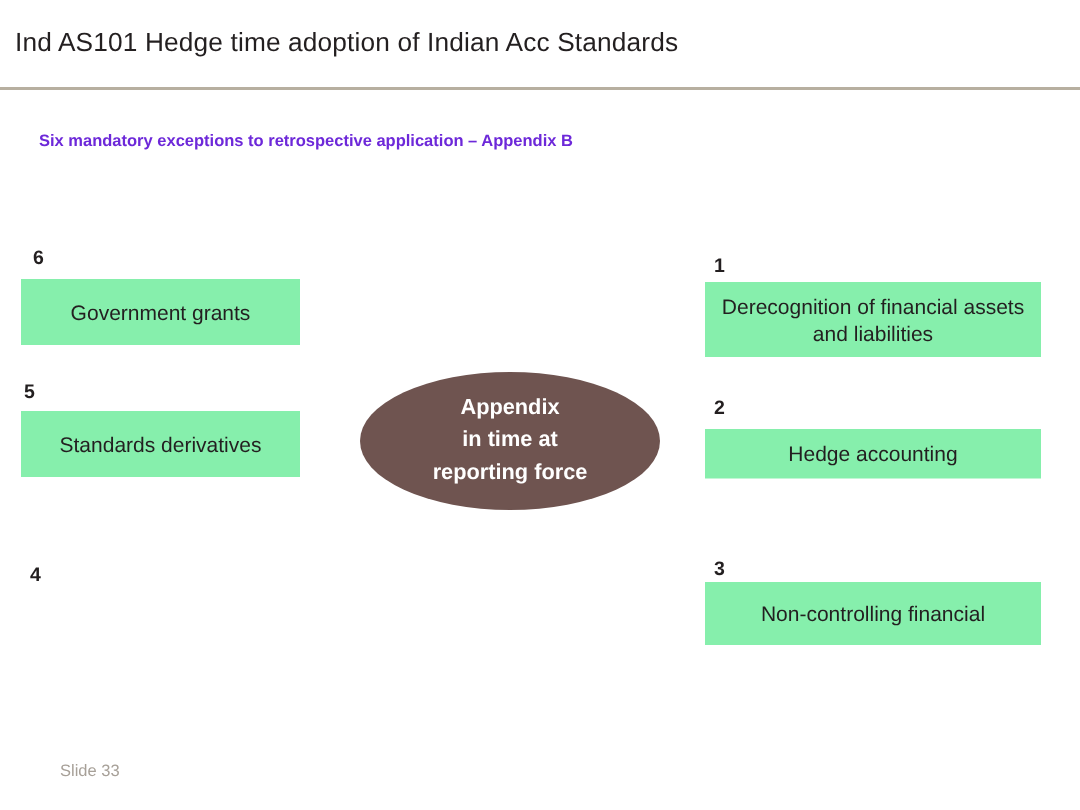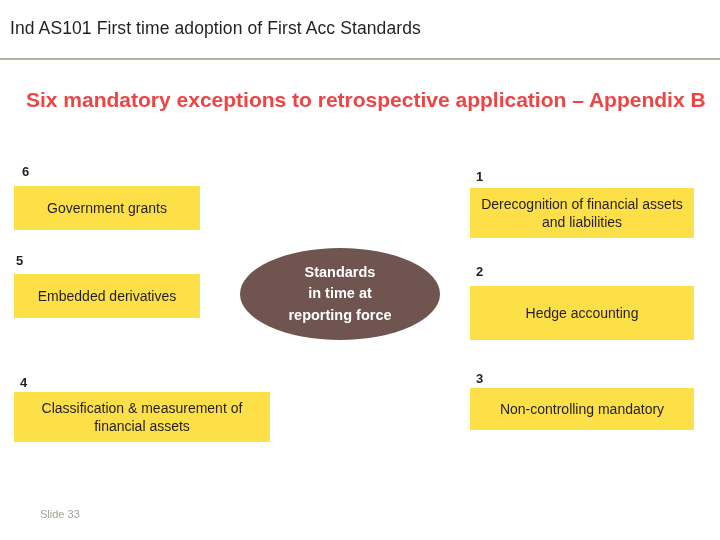--- a/index.html
+++ b/index.html
@@ -39,23 +39,23 @@
     width: 720px;
     height: 2px;
     background: #b7afa0;
   }
   
   .subtitle {
     position: absolute;
     left: 26px;
     top: 88px;
     width: 680px;
-    font-size: 21px;
+    font-size: 11px;
     font-weight: bold;
-    color: #ef4444;
+    color: #6d28d9;
     white-space: nowrap;
   }
   
   .ellipse {
     position: absolute;
     left: 240px;
     top: 248px;
     width: 200px;
     height: 92px;
     border-radius: 50%;
@@ -67,21 +67,21 @@
     text-align: center;
     font-size: 14.5px;
     font-weight: bold;
     line-height: 1.45;
   }
   .ellipse span { display: block; }
 
   
   .node {
     position: absolute;
-    background: #fde047;
+    background: #86efac;
     color: #231f20;
     display: flex;
     align-items: center;
     justify-content: center;
     text-align: center;
     font-size: 14px;
     line-height: 1.3;
     padding: 0 8px;
     box-sizing: border-box;
   }
@@ -101,78 +101,75 @@
 
   #node-emb   { left: 14px;  top: 274px; width: 186px; height: 44px; }
   #num-5      { left: 16px;  top: 253px; }
 
   #node-class { left: 14px;  top: 392px; width: 256px; height: 50px; }
   #num-4      { left: 20px;  top: 375px; }
 
   #node-dere  { left: 470px; top: 188px; width: 224px; height: 50px; }
   #num-1      { left: 476px; top: 169px; }
 
-  #node-hedge { left: 470px; top: 286px; width: 224px; height: 54px; }
+  #node-hedge { left: 470px; top: 286px; width: 224px; height: 33px; }
   #num-2      { left: 476px; top: 264px; }
 
   #node-nci   { left: 470px; top: 388px; width: 224px; height: 42px; }
   #num-3      { left: 476px; top: 371px; }
 
   
   .slide-number {
     position: absolute;
     left: 40px;
     top: 508px;
     font-size: 11px;
     color: #a7a098;
   }
 </style>
 </head>
 <body>
 
 <div class="slide">
 
-  <div class="title">Ind AS101 First time adoption of First Acc Standards</div>
+  <div class="title">Ind AS101 Hedge time adoption of Indian Acc Standards</div>
   <div class="title-rule"></div>
 
   <div class="subtitle">Six mandatory exceptions to retrospective application – Appendix B</div>
 
   <div class="num" id="num-6">6</div>
   <div class="node" id="node-gov">
     <span class="node-text">Government grants</span>
   </div>
 
   <div class="num" id="num-5">5</div>
   <div class="node" id="node-emb">
-    <span class="node-text">Embedded derivatives</span>
+    <span class="node-text">Standards derivatives</span>
   </div>
 
   <div class="num" id="num-4">4</div>
-  <div class="node" id="node-class">
-    <span class="node-text">Classification &amp; measurement of financial assets</span>
-  </div>
 
   <div class="num" id="num-1">1</div>
   <div class="node" id="node-dere">
     <span class="node-text">Derecognition of financial assets and liabilities</span>
   </div>
 
   <div class="num" id="num-2">2</div>
   <div class="node" id="node-hedge">
     <span class="node-text">Hedge accounting</span>
   </div>
 
   <div class="num" id="num-3">3</div>
   <div class="node" id="node-nci">
-    <span class="node-text">Non-controlling mandatory</span>
+    <span class="node-text">Non-controlling financial</span>
   </div>
 
   <div class="ellipse">
     <div>
-      <span>Standards</span>
+      <span>Appendix</span>
       <span>in time at</span>
       <span>reporting force</span>
     </div>
   </div>
 
   <div class="slide-number">Slide 33</div>
 
 </div>
 
 </body></html>

